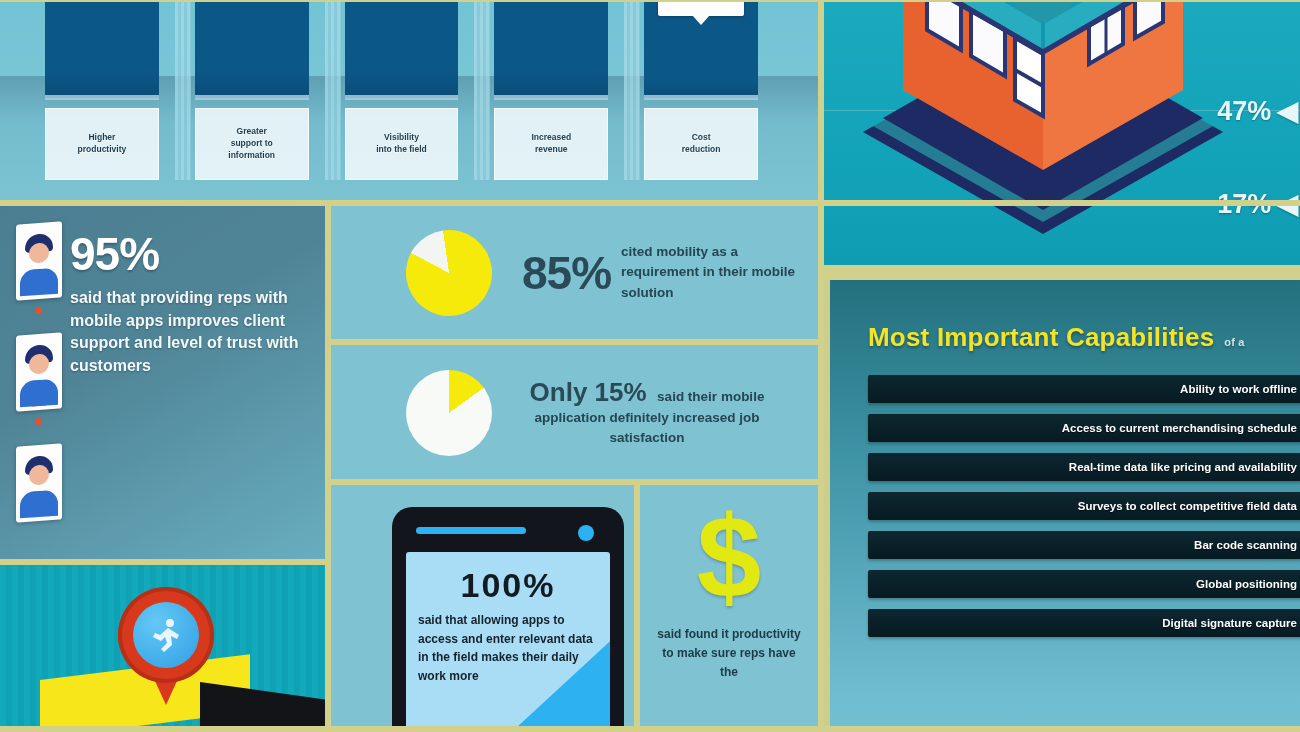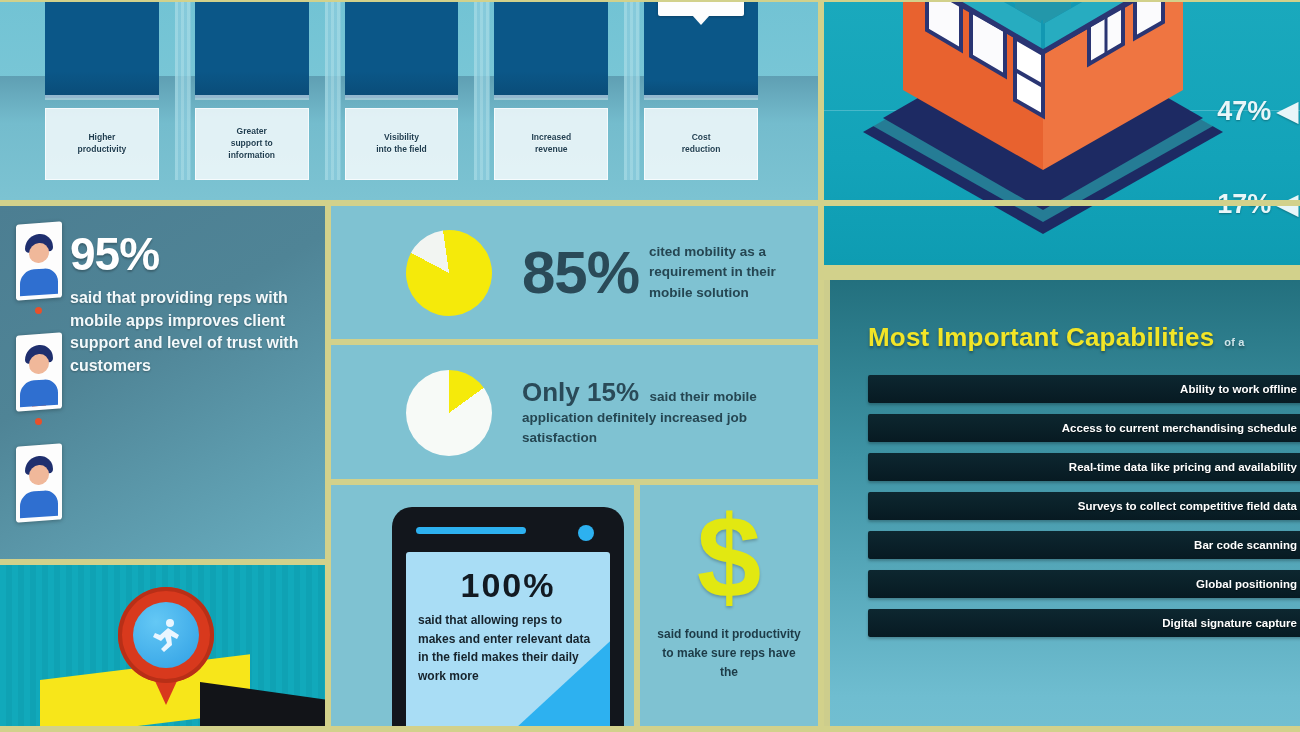--- a/index.html
+++ b/index.html
@@ -118,27 +118,27 @@
   #pin-runner { width:40px; height:40px; }
 
   
   #stat85-panel {
     left: 330px; top: 205px; width: 488px; height: 135px; background: #7fc2d2;
     display: flex; align-items: center; padding: 0 18px;
   }
   .pie { width: 86px; height: 86px; border-radius: 50%; flex: none; margin-left: 58px; position: relative; }
   #pie85 { background: conic-gradient(#f5ea0a 0 85%, #f2f5f2 85% 100%); transform: rotate(-8deg); }
   #pie85:after{ content:""; position:absolute; left:50%; top:4px; width:2px; height:39px; background:#7fc2d2; opacity:.0;}
-  .stat-row-value { font-size: 60px; font-weight: bold; color: #2a4a58; margin-left: 30px; letter-spacing:-1px; filter: blur(.5px); }
+  .stat-row-value { font-size: 46px; font-weight: bold; color: #2a4a58; margin-left: 30px; letter-spacing:-1px; filter: blur(.5px); }
   .stat-row-desc { font-size: 13.5px; line-height: 1.5; font-weight: bold; color:#254652; margin-left: 10px; max-width: 190px; filter: blur(.6px); }
 
   
   #stat15-panel {
     left: 330px; top: 345px; width: 488px; height: 135px; background: #7fc2d2;
-    display: flex; align-items: center; padding: 0 18px;
+    display: flex; align-items: center; padding: 0 18px; text-align: center;
   }
   #pie15 { background: conic-gradient(#f5ea0a 0 15%, #f7faf7 15% 100%); margin-left:58px; }
   .stat-inline { font-size: 26px; font-weight: bold; color:#2a4a58; filter: blur(.5px); }
 
   
   #phone-panel { left: 330px; top: 485px; width: 305px; height: 247px; background: #7fc2d2; }
   #phone {
     position:absolute; left: 62px; top: 22px; width: 232px; height: 240px;
     background:#12161c; border-radius: 20px 20px 0 0; padding: 16px 14px 0;
   }
@@ -317,21 +317,21 @@
     </div>
   </div>
 
   <div class="panel" id="phone-panel">
     <div id="phone">
       <div id="phone-speaker"></div>
       <div id="phone-cam"></div>
       <div id="phone-screen">
         <div id="phone-screen-wedge"></div>
         <div id="stat100-value">100%</div>
-        <div id="stat100-desc">said that allowing reps to makes and enter relevant data in the field makes their daily work more</div>
+        <div id="stat100-desc">said that allowing apps to access and enter relevant data in the field makes their daily work more</div>
       </div>
     </div>
   </div>
 
   <div class="panel" id="dollar-panel">
     <div id="dollar-glyph">$</div>
     <div id="dollar-desc">said found it productivity to make sure reps have the</div>
   </div>
 
   <div class="panel" id="store-panel">

